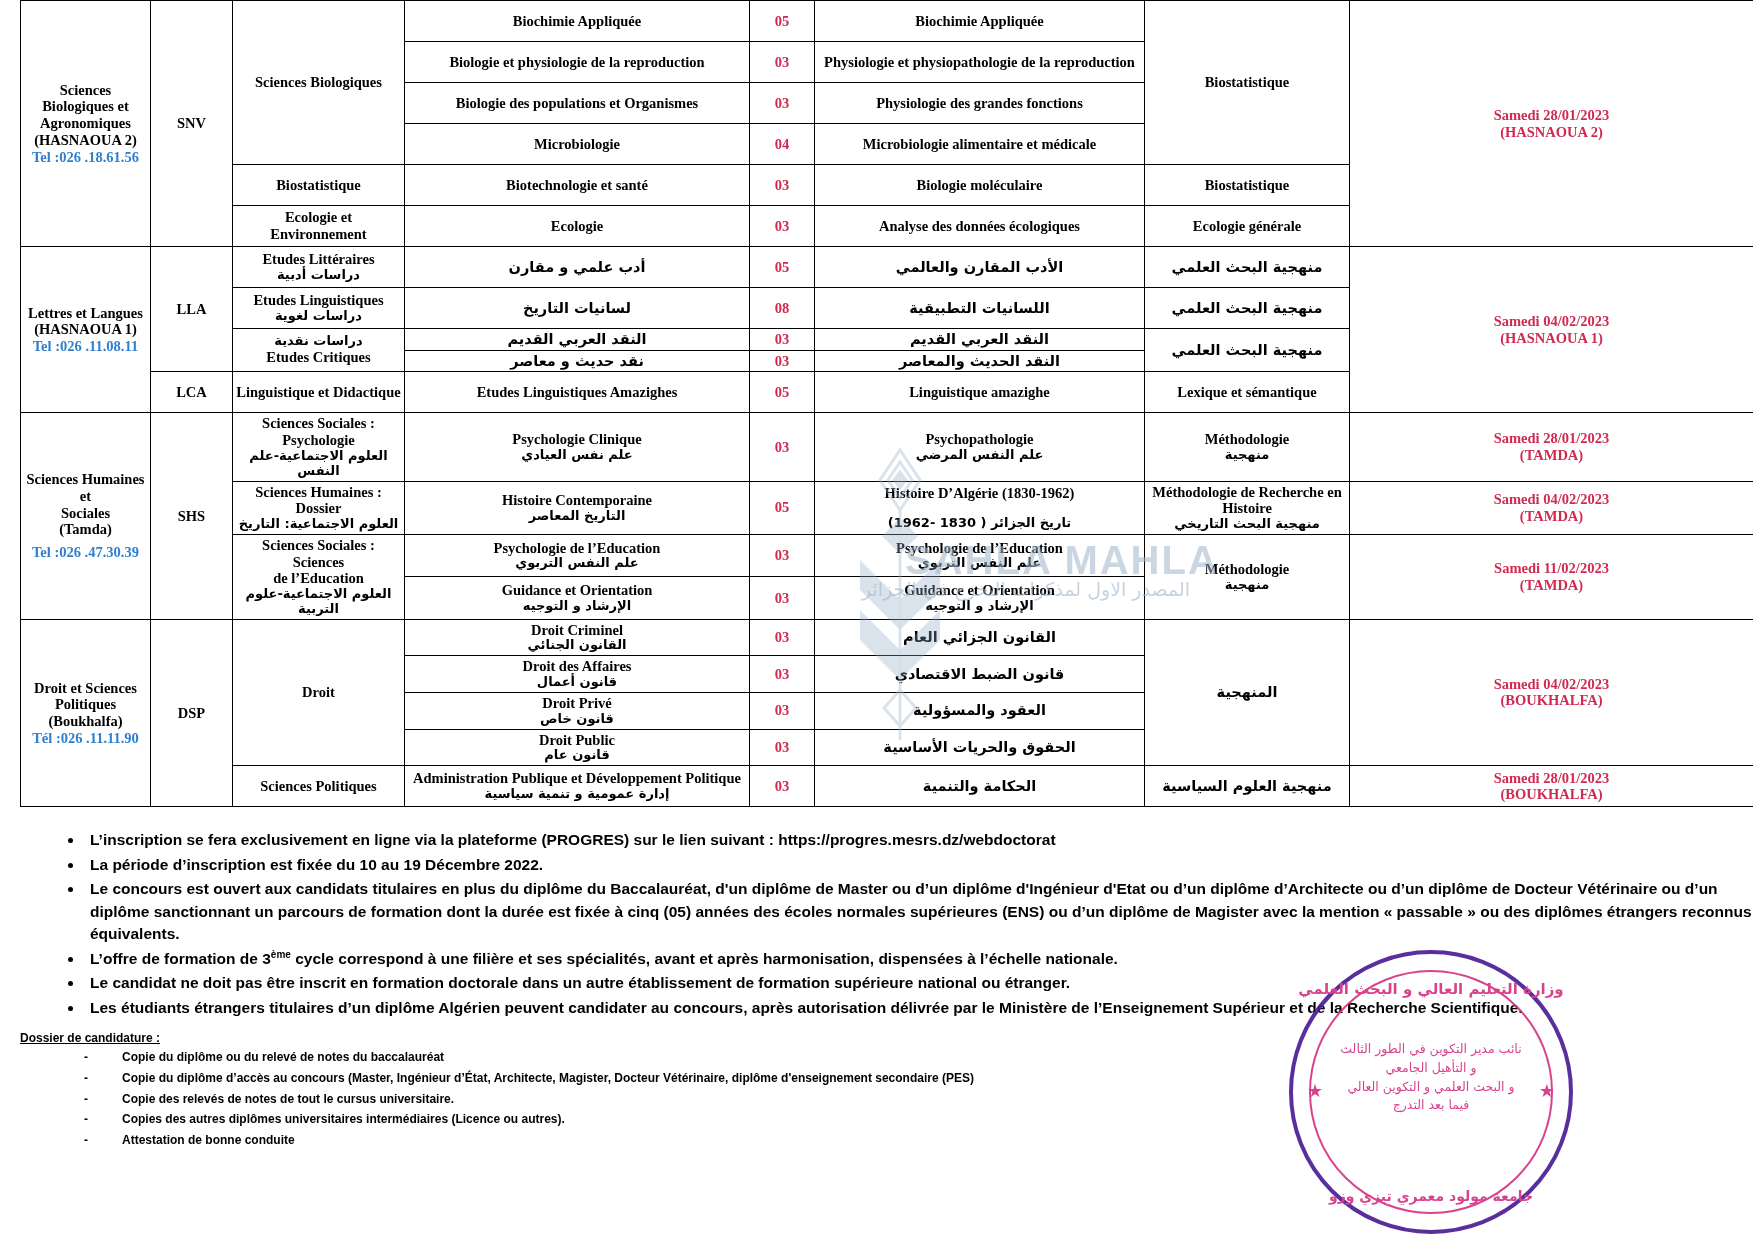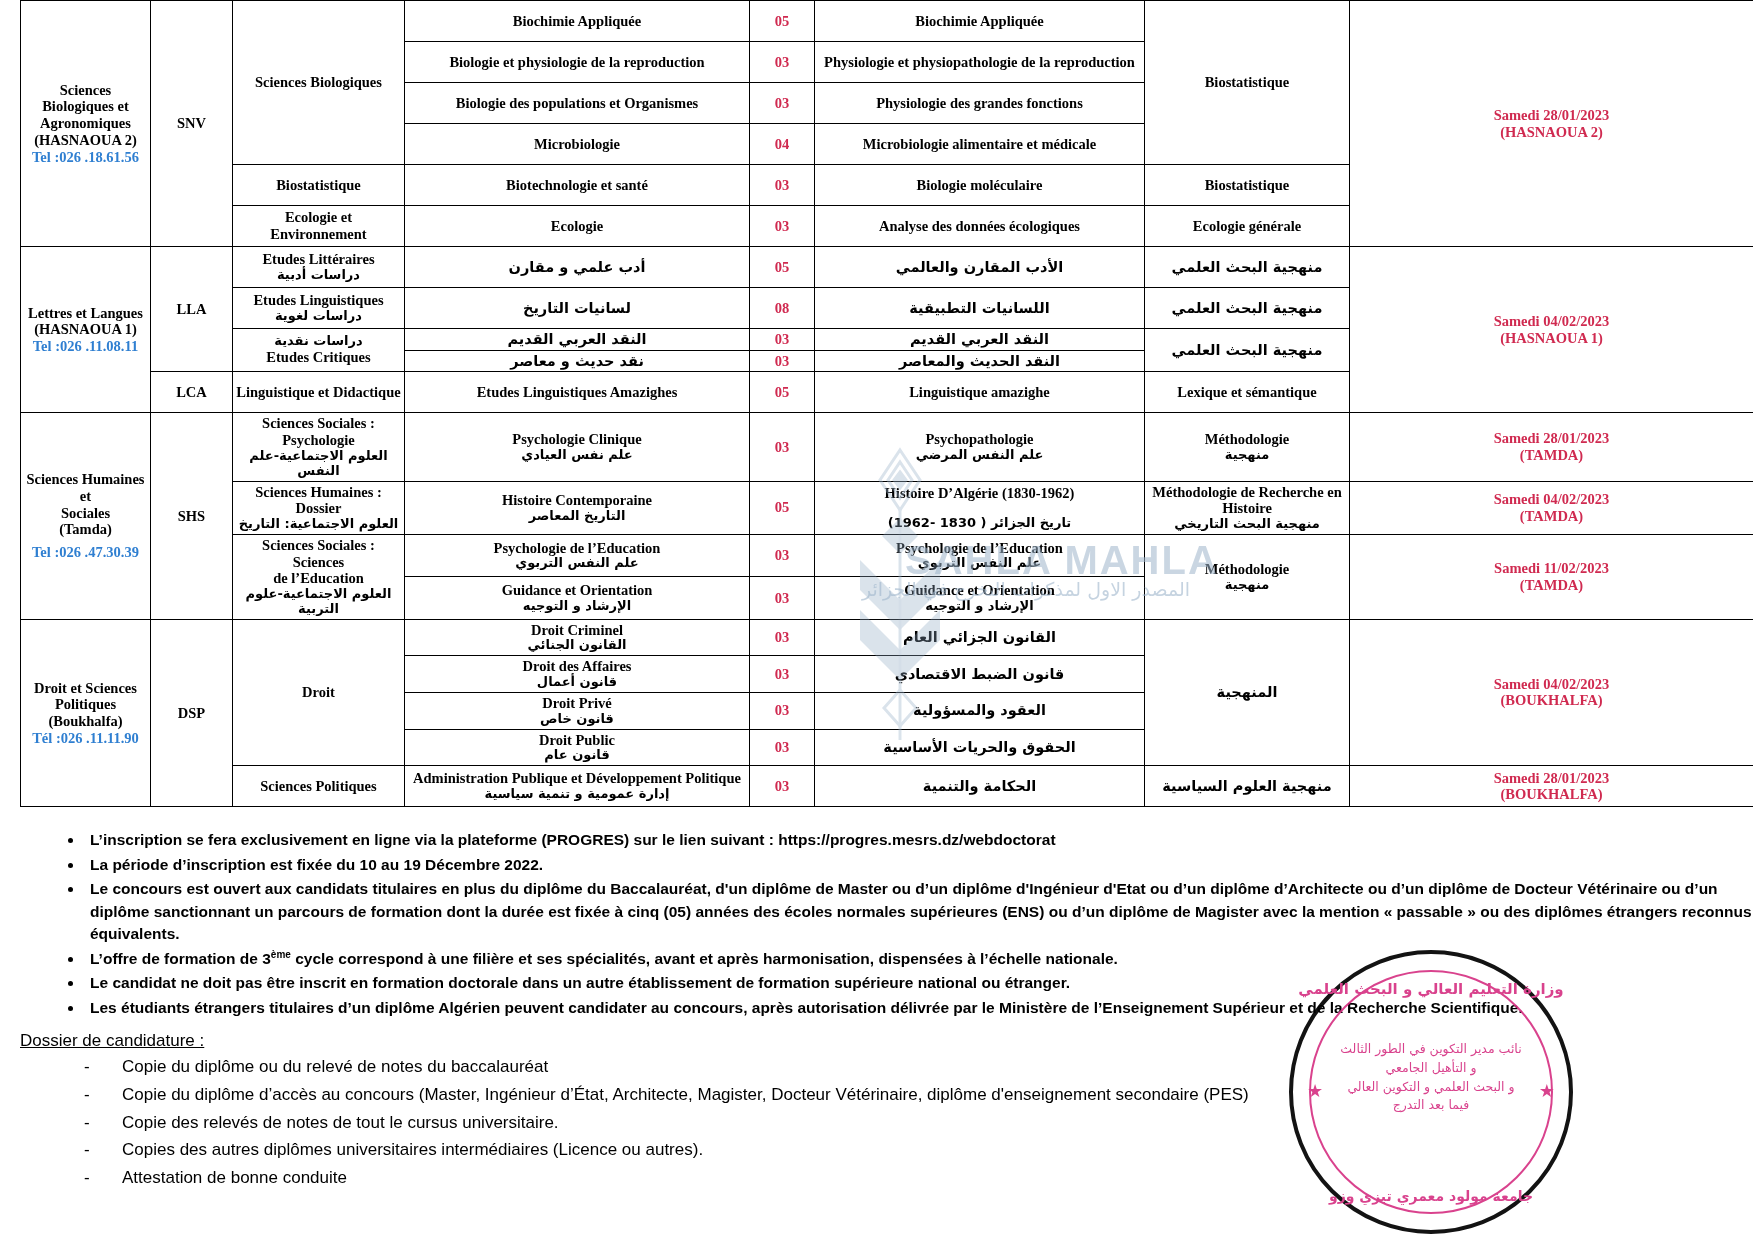--- a/index.html
+++ b/index.html
@@ -77,32 +77,32 @@
   .notes ul{margin:0;padding-left:84px;list-style:disc;}
   .notes li{margin:0 0 2px 0;line-height:1.45;padding-left:6px;}
   .notes li p{margin:0;}
   .sup{font-size:10px;vertical-align:super;}
 
   
   .dossier{
     position:relative;z-index:3;
     margin:12px 0 0 20px;
     font-family:"Liberation Sans",sans-serif;
-    font-size:17px;font-weight:normal;
+    font-size:12px;font-weight:bold;
   }
   .dossier-title{text-decoration:underline;margin-bottom:4px;}
   .dossier ul{margin:0;padding-left:64px;list-style:none;}
   .dossier li{margin:0 0 4px 0;line-height:1.4;position:relative;padding-left:38px;}
   .dossier li:before{content:"-";position:absolute;left:0;top:0;}
 
   
   .stamp{
     position:absolute;right:180px;bottom:6px;
     width:276px;height:276px;border-radius:50%;
-    border:4px solid #000000;
+    border:4px solid #4c1d95;
     z-index:7;opacity:.92;
     font-family:"DejaVu Sans",sans-serif;color:#d63384;
   }
   .stamp-inner{
     position:absolute;left:16px;top:16px;right:16px;bottom:16px;
     border:2px solid #d63384;border-radius:50%;
   }
   .stamp-top{
     position:absolute;left:0;right:0;top:26px;text-align:center;
     font-size:15px;font-weight:bold;direction:rtl;

